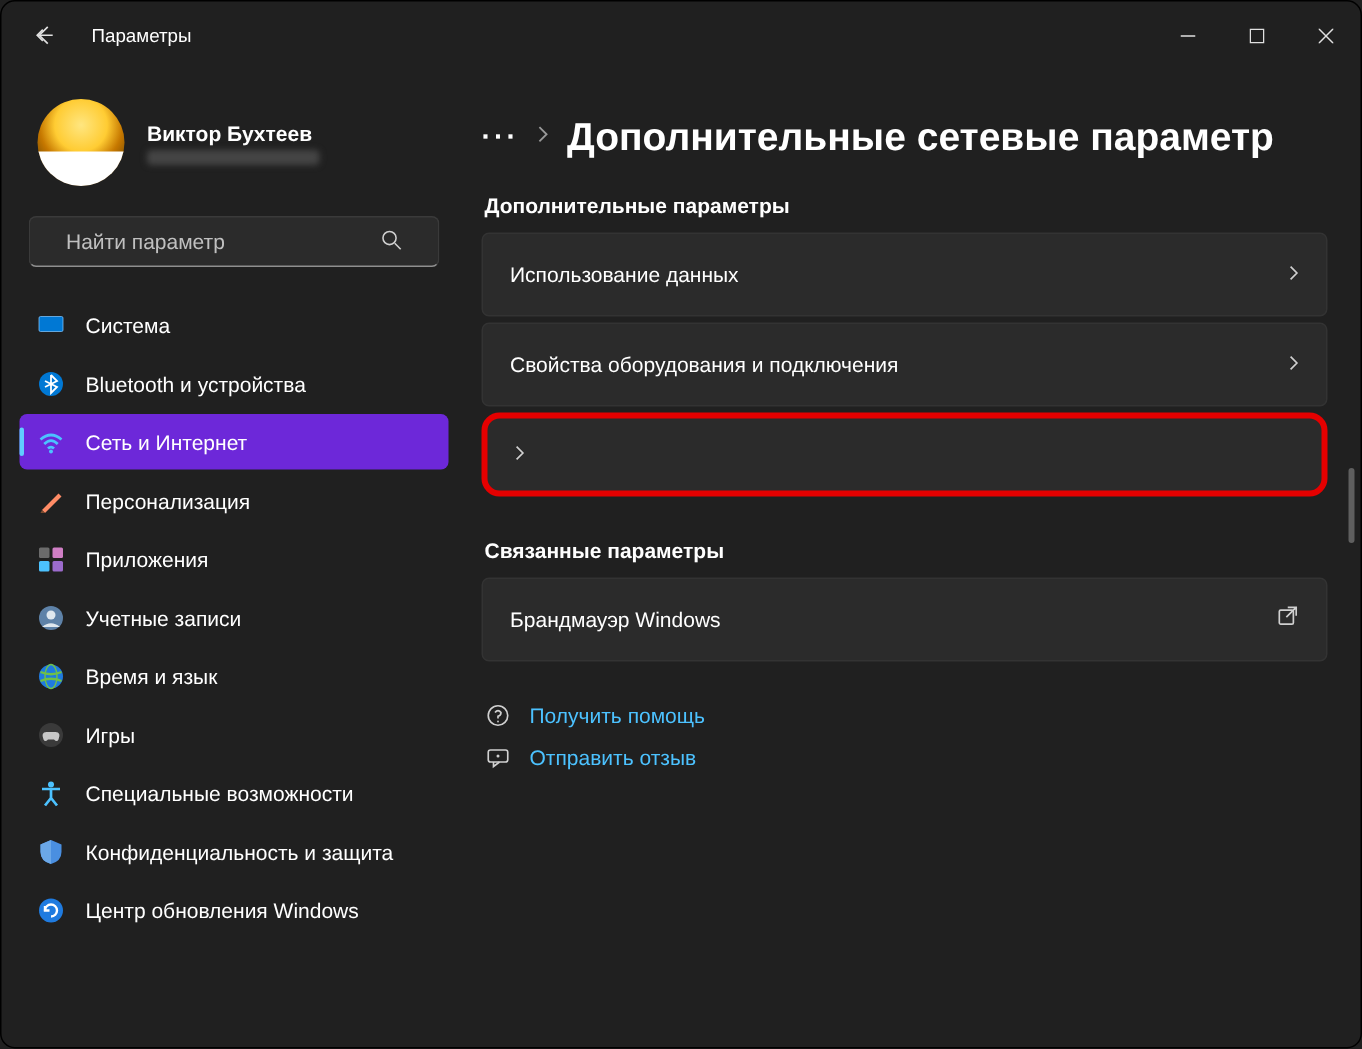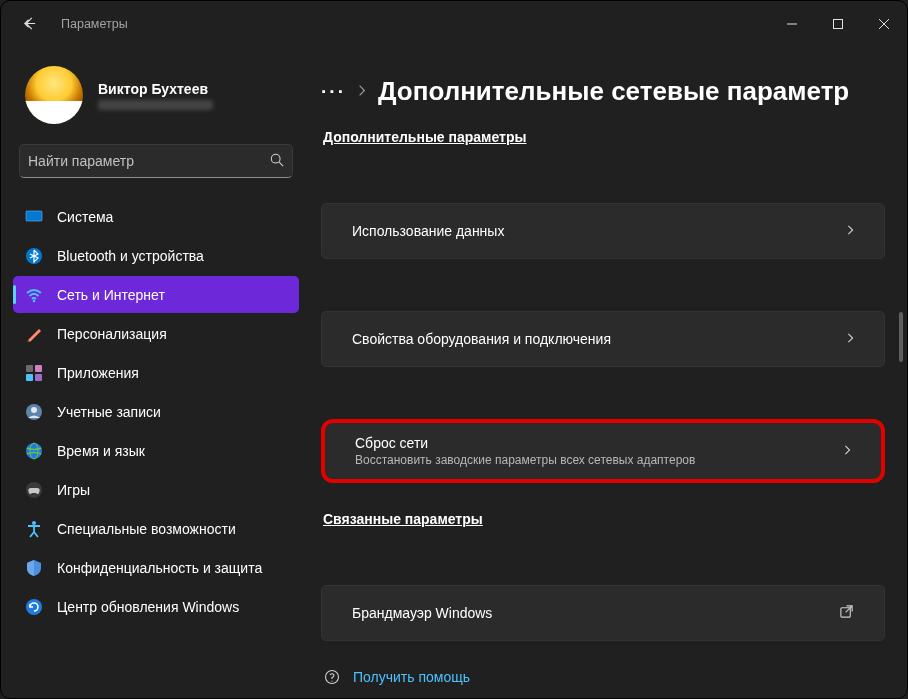--- a/index.html
+++ b/index.html
@@ -27,21 +27,21 @@
     display:flex;
     align-items:center;
     height:45px;
     padding:0 0 0 14px;
   }
   .titlebar .back{
     width:28px;height:28px;display:flex;align-items:center;justify-content:center;
     color:#e0e0e0;font-size:15px;border-radius:4px;
     cursor:default;
   }
-  .titlebar .title{margin-left:18px;font-size:12.5px;color:#a3a3a3;}
+  .titlebar .title{margin-left:18px;font-size:12.5px;color:#ffffff;}
   .win-controls{margin-left:auto;display:flex;}
   .win-btn{width:46px;height:36px;display:flex;align-items:center;justify-content:center;color:#e0e0e0;}
   .win-btn svg{width:10px;height:10px;stroke:#e0e0e0;stroke-width:1;fill:none;}
 
   
   .container{display:flex;height:calc(100% - 45px);}
   .sidebar{
     width:310px;
     flex-shrink:0;
     padding:0 0 0 0;
@@ -72,21 +72,21 @@
 
   
   .search-row{padding:0 18px;}
   .search{
     display:flex;align-items:center;
     background:#2b2b2b;
     border:1px solid #3a3a3a;
     border-bottom:1.5px solid #8f8f8f;
     border-radius:5px;
     height:34px;
-    padding:0 8px;
+    padding:0 24px;
     gap:8px;
   }
   .search input{
     flex:1;background:none;border:none;outline:none;color:var(--text);font-size:14px;
   }
   .search input::placeholder{color:#c0c0c0;}
   .search .icon{color:#d0d0d0;font-size:14px;}
 
   
   .nav{margin-top:20px;display:flex;flex-direction:column;gap:2px;padding:0 12px;}
@@ -108,34 +108,33 @@
   
   .breadcrumb{
     display:flex;align-items:center;gap:12px;
     margin-bottom:22px;white-space:nowrap;
   }
   .bc-overflow{font-size:19px;color:var(--text);letter-spacing:2px;font-weight:700;}
   .bc-chevron{color:#aaa;font-size:15px;}
   .page-title{font-size:26px;font-weight:600;}
 
   
-  .section-label{font-size:14px;font-weight:600;margin:0 0 10px 2px;text-decoration:underline;}
+  .section-label{font-size:14px;font-weight:600;margin:0 0 10px 2px;}
 
   
   .card-gap{display:flex;flex-direction:column;gap:4px;margin-bottom:28px;}
   .card{
     background:var(--panel);
     border:1px solid #333;
     border-radius:5px;
     min-height:56px;
     display:flex;align-items:center;
-    padding:12px 30px;
+    padding:12px 18px;
     justify-content:space-between;
     cursor:default;
-    margin-top:48px;
   }
   .card .card-titles{display:flex;flex-direction:column;gap:2px;}
   .card .title{font-size:14px;}
   .card .subtitle{font-size:12px;color:var(--text-dim);}
   .card .chev{color:#d0d0d0;font-size:13px;}
   .card .openext{color:#d0d0d0;}
   .card .openext svg{width:15px;height:15px;stroke:#d0d0d0;stroke-width:1.2;fill:none;}
 
   .card.highlight{
     border:4px solid var(--highlight-red);
@@ -351,24 +350,20 @@
         <div class="card-titles">
           <span class="title">Свойства оборудования и подключения</span>
         </div>
         <span class="chev">
           <svg viewBox="0 0 10 16" width="7" height="12">
               <path d="M2 2 L8 8 L2 14" fill="none" stroke="currentColor" stroke-width="1.6"></path>
             </svg>
         </span>
       </div>
       <div class="card highlight">
-        <div class="card-titles">
-          <span class="title">Сброс сети</span>
-          <span class="subtitle">Восстановить заводские параметры всех сетевых адаптеров</span>
-        </div>
         <span class="chev">
           <svg viewBox="0 0 10 16" width="7" height="12">
               <path d="M2 2 L8 8 L2 14" fill="none" stroke="currentColor" stroke-width="1.6"></path>
             </svg>
         </span>
       </div>
     </div>
 
     <div class="section-label">Связанные параметры</div>
     <div class="card-gap">

